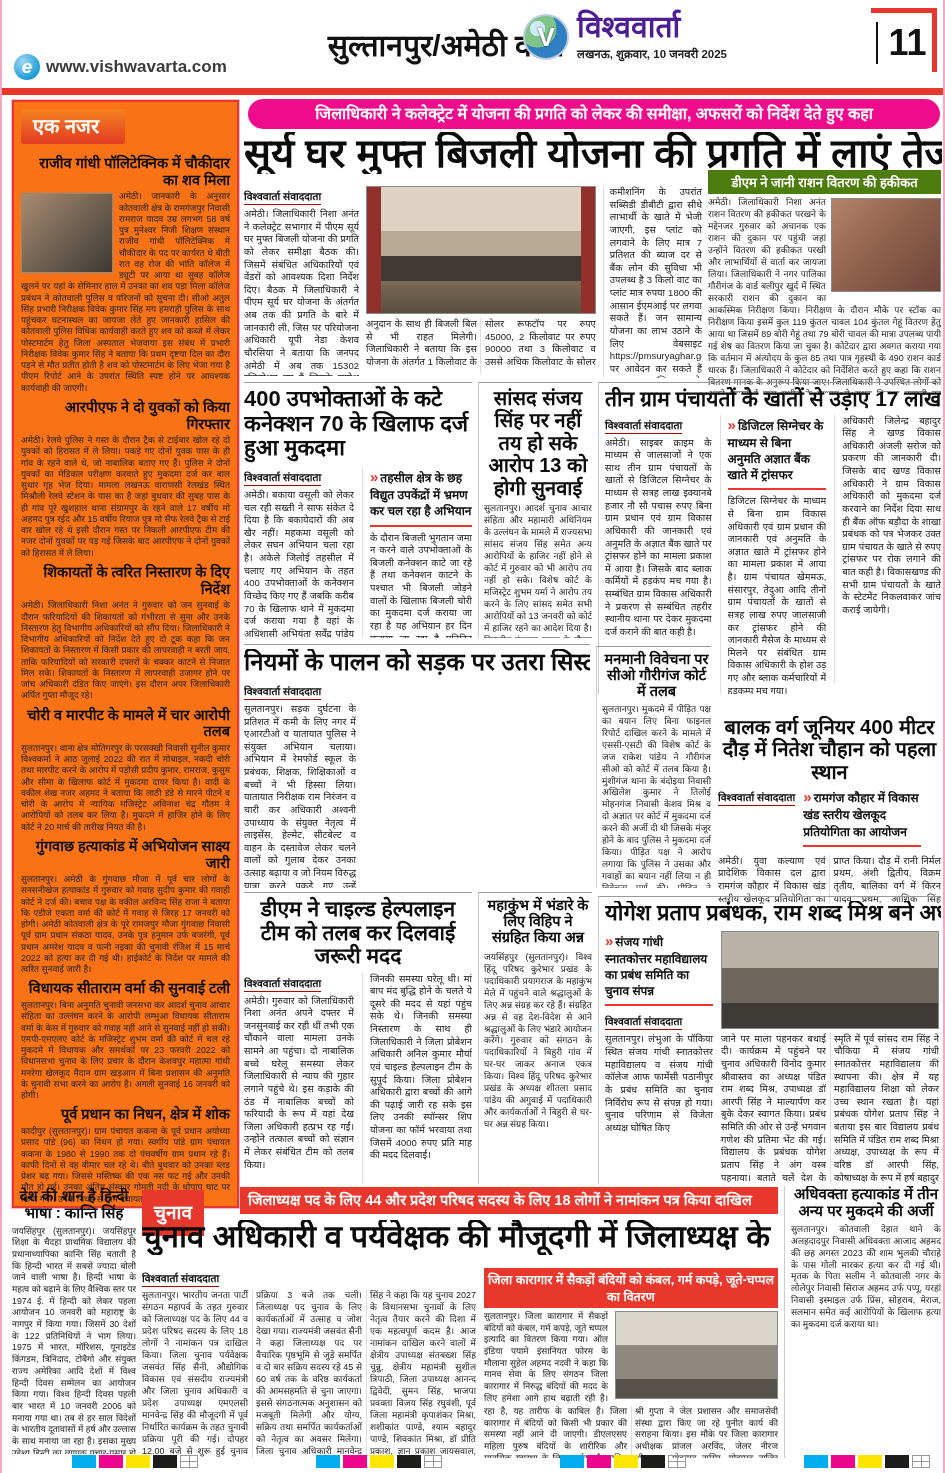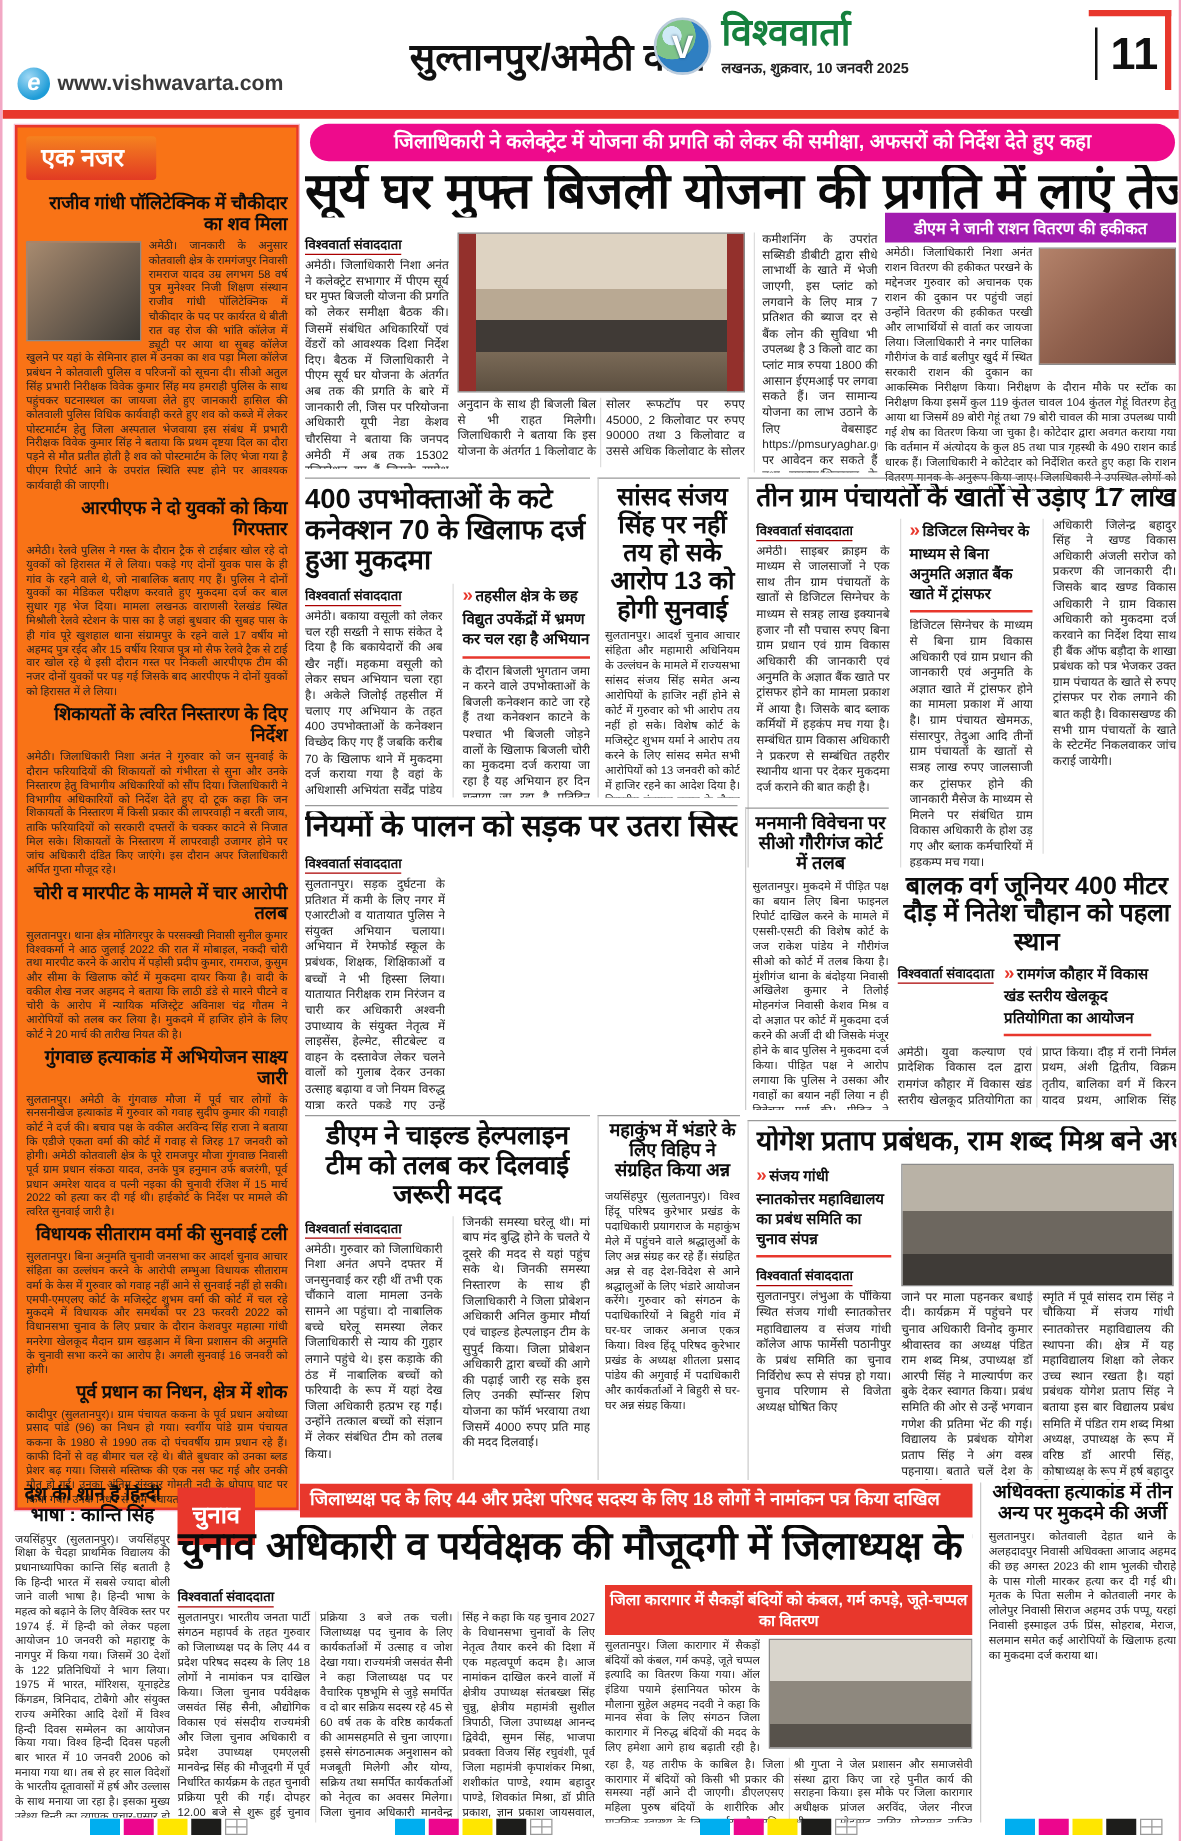--- a/index.html
+++ b/index.html
@@ -14,21 +14,21 @@
   .e-icon { width:26px; height:26px; border-radius:50%; background:radial-gradient(circle at 35% 30%,#9fd8f5,#1e9cd7 70%);
             color:#fff; font-weight:bold; font-size:19px; font-style:italic; text-align:center; line-height:25px; }
   .url-text { font-size:17px; font-weight:bold; color:#3a3a3a; }
   .hdr-center { position:absolute; left:50%; top:20px; transform:translateX(-62%); font-size:30px; font-weight:bold; color:#111; white-space:nowrap; }
   .hdr-logo { position:absolute; right:210px; top:8px; display:flex; gap:8px; align-items:center; }
   .globe { width:46px; height:46px; border-radius:50%;
            background:radial-gradient(circle at 30% 30%,#cfe9f7 0 18%,#7fc489 19% 45%,#2f7fc2 46% 75%,#1b5e8f);
            position:relative; border:2px solid #bcd; }
   .globe span { position:absolute; left:0; right:0; top:6px; text-align:center; color:#fff; font-size:26px; font-weight:bold;
                 text-shadow:0 0 2px #135; }
-  .masthead-name { font-size:30px; font-weight:bold; color:#15803d; line-height:1; }
+  .masthead-name { font-size:30px; font-weight:bold; color:#4c1d95; line-height:1; }
   .masthead-sub { font-size:11.5px; font-weight:bold; color:#222; margin-top:4px; }
   .pagebox { position:absolute; right:0; top:4px; width:66px; height:64px; border-top:5px solid #e8372c; border-right:5px solid #e8372c;
              display:flex; align-items:center; justify-content:center; }
   .pagebox .n { border-left:2px solid #111; padding-left:10px; font-size:36px; font-weight:bold; color:#111; }
   .red-rule { position:absolute; left:0; top:88px; width:945px; height:7px; background:#e8372c; }
 
   
   .hl { font-weight:bold; color:#0d0d0d; line-height:1.12; }
   .body-txt { font-size:9.5px; line-height:1.33; text-align:justify; color:#1c1c1c; overflow:hidden; }
   .byline { display:inline-block; font-weight:bold; font-size:10.5px; color:#111;
@@ -62,21 +62,21 @@
   .lead-hl { position:absolute; left:242px; top:132px; width:698px; font-size:40px; font-weight:bold; text-align:center;
              line-height:1.05; white-space:nowrap; overflow:hidden; color:#0b0b0b; }
   .lead { position:absolute; left:242px; top:186px; width:458px; height:192px; display:flex; gap:7px; }
   .lead .c1 { width:116px; }
   .lead .mid { width:232px; }
   .lead .c4 { width:100px; border-left:1px solid #ddd; padding-left:6px; }
   .lead .ph { width:100%; height:128px; margin-bottom:4px; }
   .lead .midtxt { height:56px; }
 
   .ration { position:absolute; left:706px; top:170px; width:233px; height:224px; overflow:hidden; }
-  .ration-head { background:#a21caf; color:#fff; font-size:13px; font-weight:bold; text-align:center; padding:3px 2px; margin-bottom:3px; }
+  .ration-head { background:#4d7c0f; color:#fff; font-size:13px; font-weight:bold; text-align:center; padding:3px 2px; margin-bottom:3px; }
   .ration-ph { float:right; width:110px; height:94px; margin:1px 0 3px 5px; }
 
   
   .art400 { position:absolute; left:242px; top:382px; width:228px; height:256px; border-top:1px solid #999; padding-top:4px; overflow:hidden; }
   .art400 .h { font-size:22px; }
   .art400 .cols { display:flex; gap:8px; margin-top:6px; }
   .art400 .cols > div { width:110px; }
   .art400 .cols > div + div { border-left:1px solid #ddd; padding-left:7px; }
 
   .sanjay { position:absolute; left:476px; top:382px; width:114px; height:256px; border-top:1px solid #999;
@@ -96,21 +96,21 @@
   .system .row { display:flex; gap:8px; }
   .system .tcol { width:112px; }
   .system .pcol { width:226px; }
   .system .ph { width:100%; height:172px; }
   .system .cap { font-size:9.5px; line-height:1.3; margin-top:3px; text-align:justify; }
 
   .co { position:absolute; left:594px; top:646px; width:115px; height:242px; border-left:1px solid #ccc;
         border-top:1px solid #999; padding:4px 0 0 5px; overflow:hidden; }
   .co .h { font-size:14.5px; text-align:center; margin-bottom:4px; }
 
-  .race { position:absolute; left:716px; top:698px; width:223px; height:188px; overflow:hidden; }
+  .race { position:absolute; left:716px; top:716px; width:223px; height:188px; overflow:hidden; }
   .race .h { font-size:20px; text-align:center; margin-bottom:4px; }
   .race .sub { display:flex; gap:8px; margin-bottom:3px; }
   .race .sub .k { width:118px; }
 
   
   .childline { position:absolute; left:242px; top:892px; width:228px; height:292px; border-top:1px solid #999; padding-top:4px; overflow:hidden; }
   .childline .h { font-size:21px; text-align:center; margin-bottom:5px; }
   .childline .cols { display:flex; gap:8px; }
   .childline .cols > div { width:110px; }
   .childline .cols > div + div { border-left:1px solid #ddd; padding-left:7px; }

